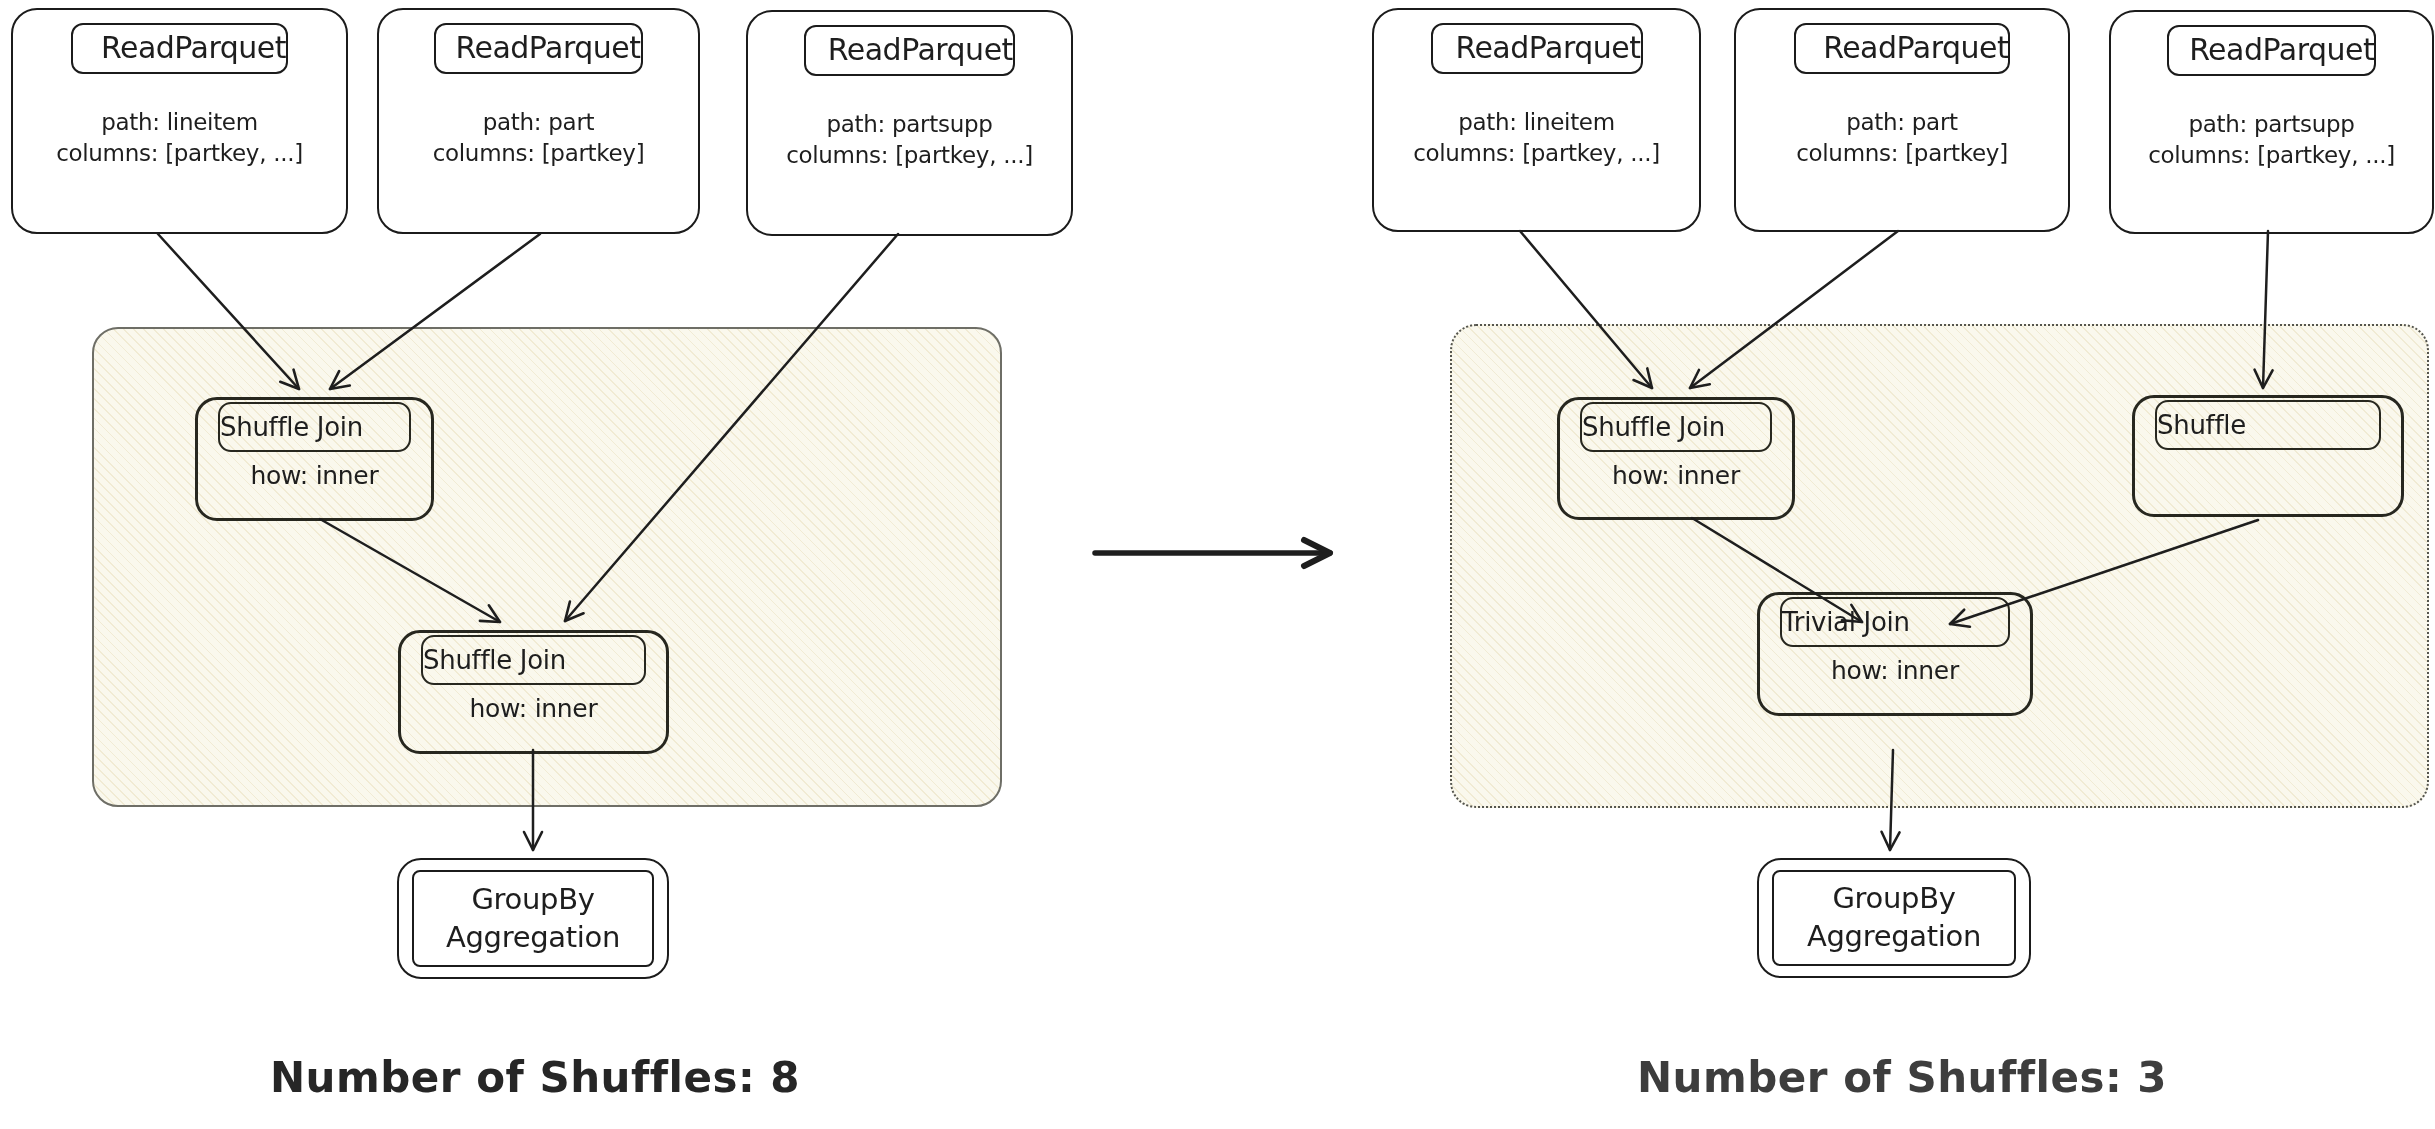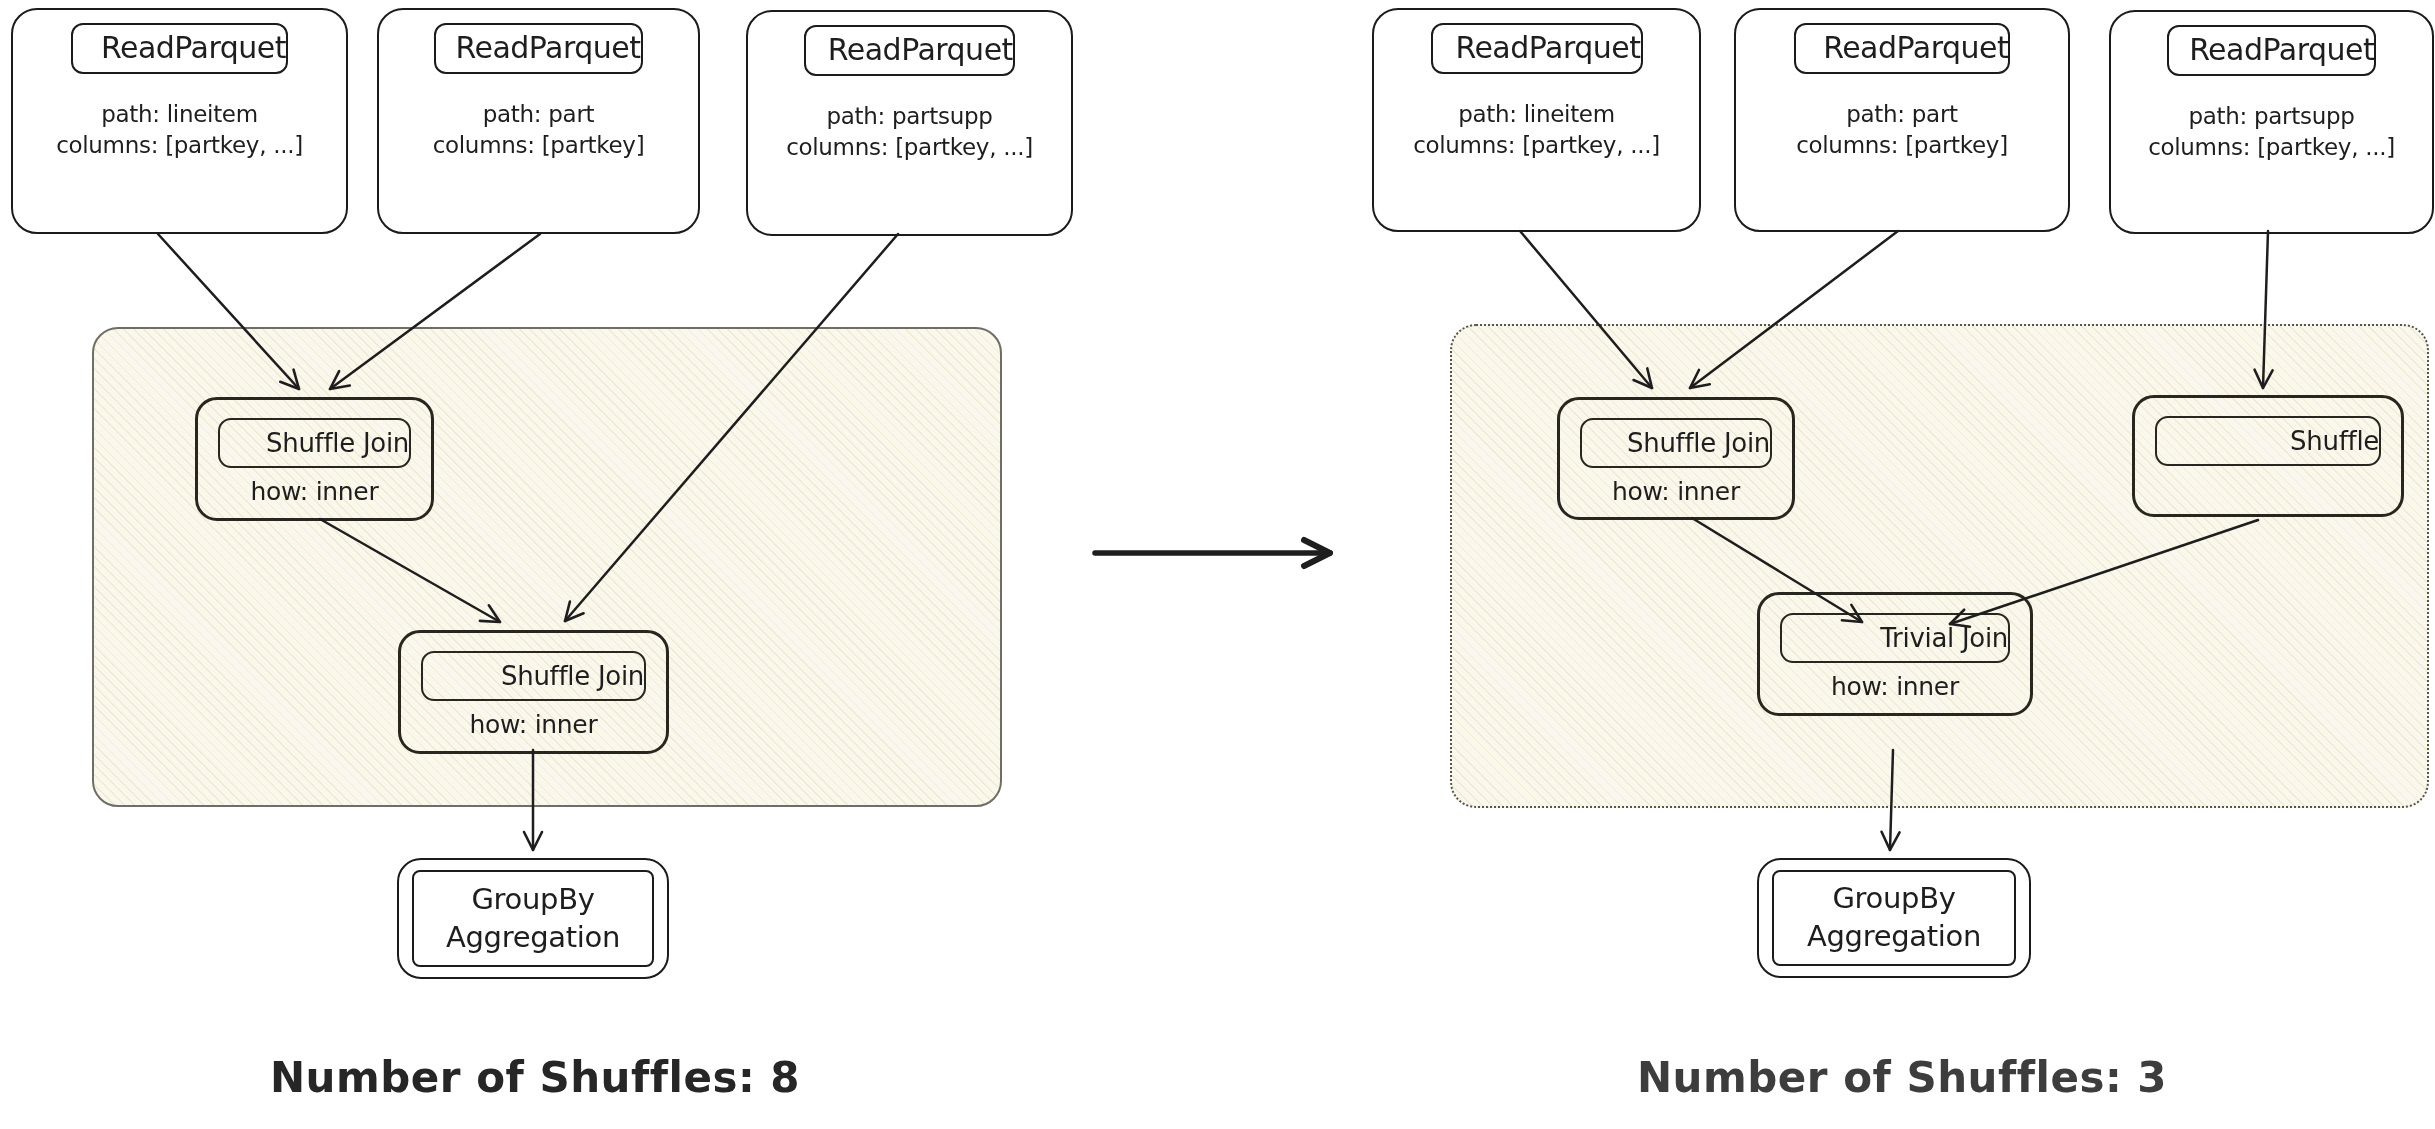--- a/index.html
+++ b/index.html
@@ -18,30 +18,30 @@
   
   .read-box{
     position:absolute;background:#ffffff;border:2.6px solid #1b1b1b;border-radius:26px;
     display:flex;flex-direction:column;align-items:center;
   }
   .read-title{
     margin-top:13px;width:64%;border:2.5px solid #1b1b1b;border-radius:12px;
     text-align:right;font-size:30px;padding:5px 0 7px 0;letter-spacing:-0.5px;
   }
   .read-line{white-space:nowrap;text-align:center;font-size:23px;letter-spacing:-0.3px;}
-  .read-line.path{margin-top:27px;}
+  .read-line.path{margin-top:35px;}
   .read-line.cols{margin-top:5px;}
   
   .op-node{
     position:absolute;border:3px solid #27271f;border-radius:22px;
     display:flex;flex-direction:column;align-items:center;
   }
   .op-title{
-    margin-top:18px;width:calc(100% - 44px);border:2.6px solid #27271f;border-radius:13px;
-    text-align:right;font-size:26px;padding:8px 0;white-space:nowrap;letter-spacing:-0.3px;
+    margin-top:2px;width:calc(100% - 44px);border:2.6px solid #27271f;border-radius:13px;
+    text-align:left;font-size:26px;padding:8px 0;white-space:nowrap;letter-spacing:-0.3px;
   }
   .op-how{margin-top:9px;font-size:25px;letter-spacing:-0.3px;}
   
   .groupby-node{position:absolute;background:#ffffff;border:2.6px solid #1b1b1b;border-radius:24px;}
   .groupby-inner{
     position:absolute;left:13px;right:13px;top:10px;bottom:10px;
     border:2.4px solid #1b1b1b;border-radius:8px;
     display:flex;flex-direction:column;align-items:center;justify-content:center;
     font-size:29px;line-height:1.3;letter-spacing:-0.3px;
   }

